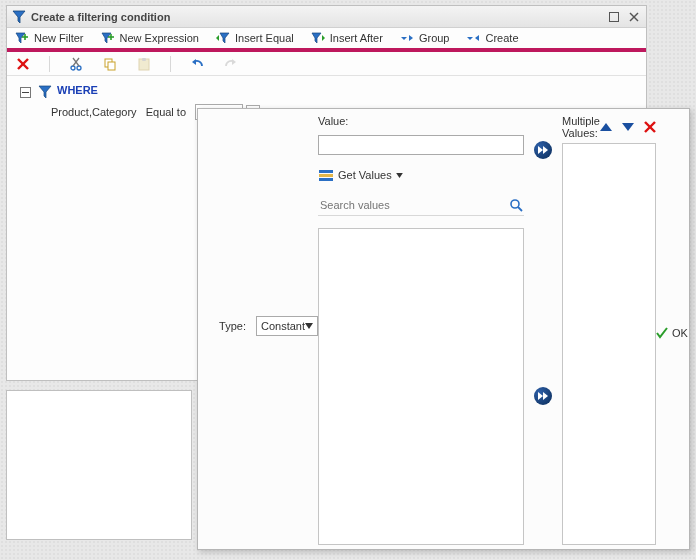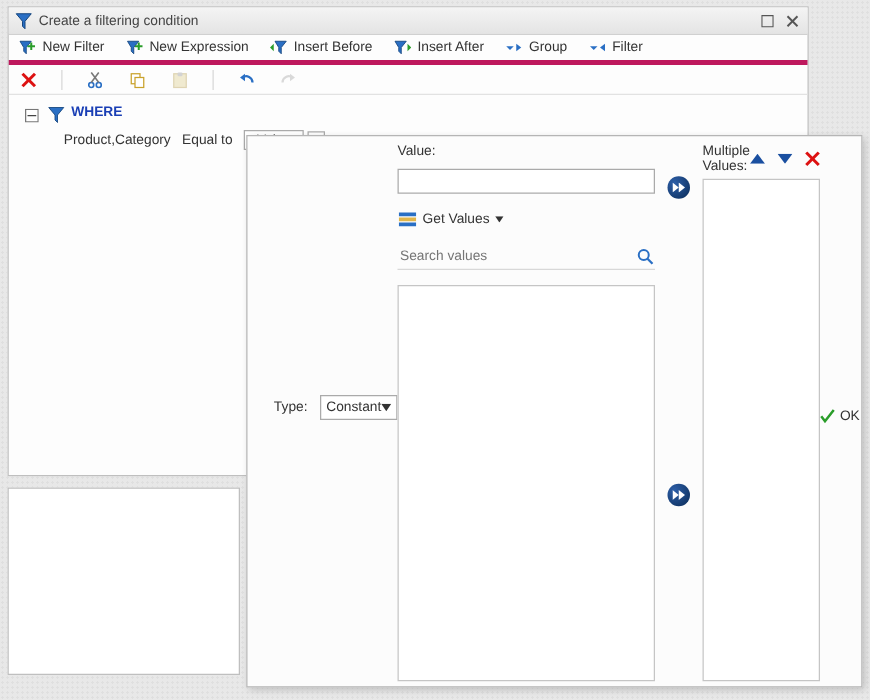--- a/index.html
+++ b/index.html
@@ -24,21 +24,21 @@
   }
   .titlebar {
     height: 22px;
     background: linear-gradient(#f4f4f4,#e4e4e4);
     border-bottom: 1px solid #d0d0d0;
     display: flex;
     align-items: center;
     padding: 0 4px;
     gap: 4px;
   }
-  .titlebar .title { flex: 1; font-weight: normal; color: #444; }
+  .titlebar .title { flex: 1; font-weight: bold; color: #444; }
   .titlebar .winbtn {
     width: 16px; height: 14px;
     display: flex; align-items: center; justify-content: center;
     color: #555; cursor: pointer;
   }
   .toolbar1 {
     height: 24px;
     display: flex; align-items: center;
     padding: 0 4px; gap: 10px;
     border-bottom: 4px solid #be185d;
@@ -173,21 +173,21 @@
       </span>
       <span class="lbl">New Expression</span>
     </div>
     <div class="tbtn">
       <span class="ico">
         <svg width="14" height="14" viewBox="0 0 14 14">
             <polygon points="4,2 13,2 9,7 9,12 7,10 7,7" fill="#2a6fc4" stroke="#15467f" stroke-width="0.7"></polygon>
             <polygon points="3,4 3,10 0,7" fill="#2a9d2a"></polygon>
           </svg>
       </span>
-      <span class="lbl">Insert Before</span>
+      <span class="lbl">Insert Equal</span>
     </div>
     <div class="tbtn">
       <span class="ico">
         <svg width="14" height="14" viewBox="0 0 14 14">
             <polygon points="1,2 10,2 6,7 6,12 4,10 4,7" fill="#2a6fc4" stroke="#15467f" stroke-width="0.7"></polygon>
             <polygon points="11,4 11,10 14,7" fill="#2a9d2a"></polygon>
           </svg>
       </span>
       <span class="lbl">Insert After</span>
     </div>
@@ -200,21 +200,21 @@
       </span>
       <span class="lbl">Group</span>
     </div>
     <div class="tbtn">
       <span class="ico">
         <svg width="14" height="14" viewBox="0 0 14 14">
             <polygon points="1,6 7,6 4,9" fill="#2a6fc4"></polygon>
             <polygon points="13,4 13,10 9,7" fill="#2a6fc4"></polygon>
           </svg>
       </span>
-      <span class="lbl">Filter</span>
+      <span class="lbl">Create</span>
     </div>
   </div>
 
   <div class="toolbar2">
     <span class="ico">
       <svg width="14" height="14" viewBox="0 0 14 14">
           <line x1="2" y1="2" x2="12" y2="12" stroke="#d11" stroke-width="2.4"></line>
           <line x1="12" y1="2" x2="2" y2="12" stroke="#d11" stroke-width="2.4"></line>
         </svg>
     </span>

